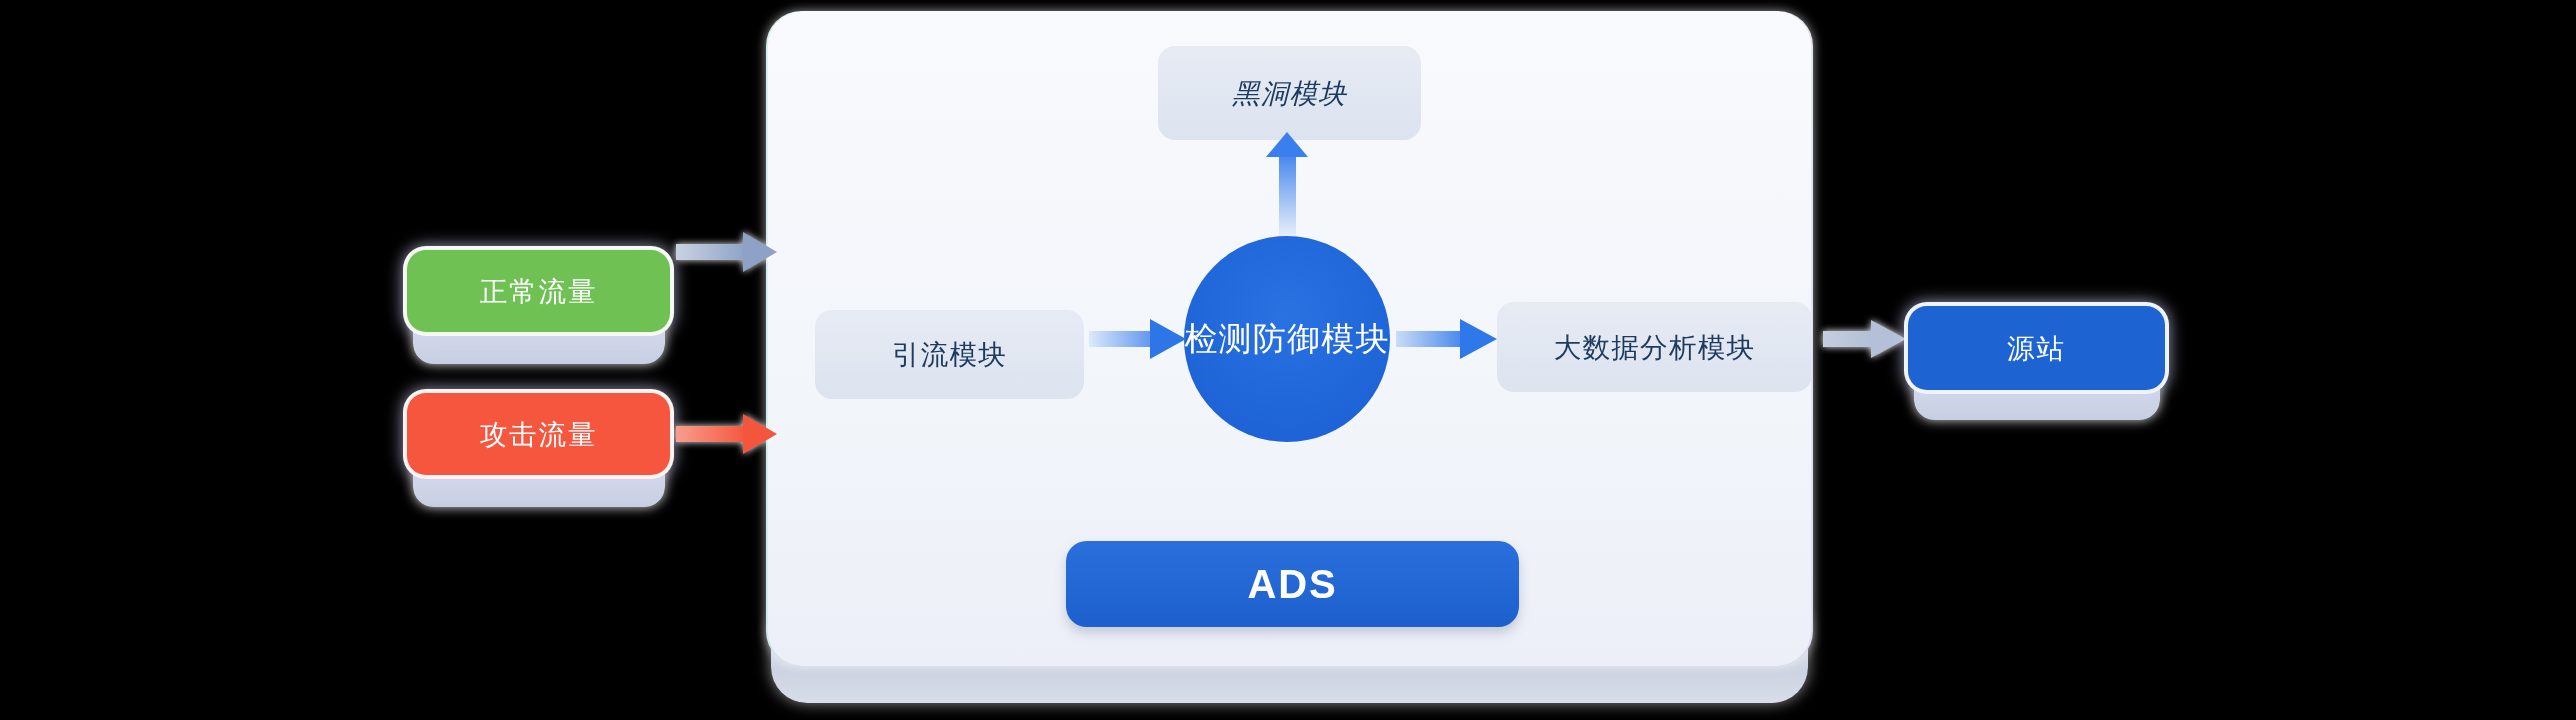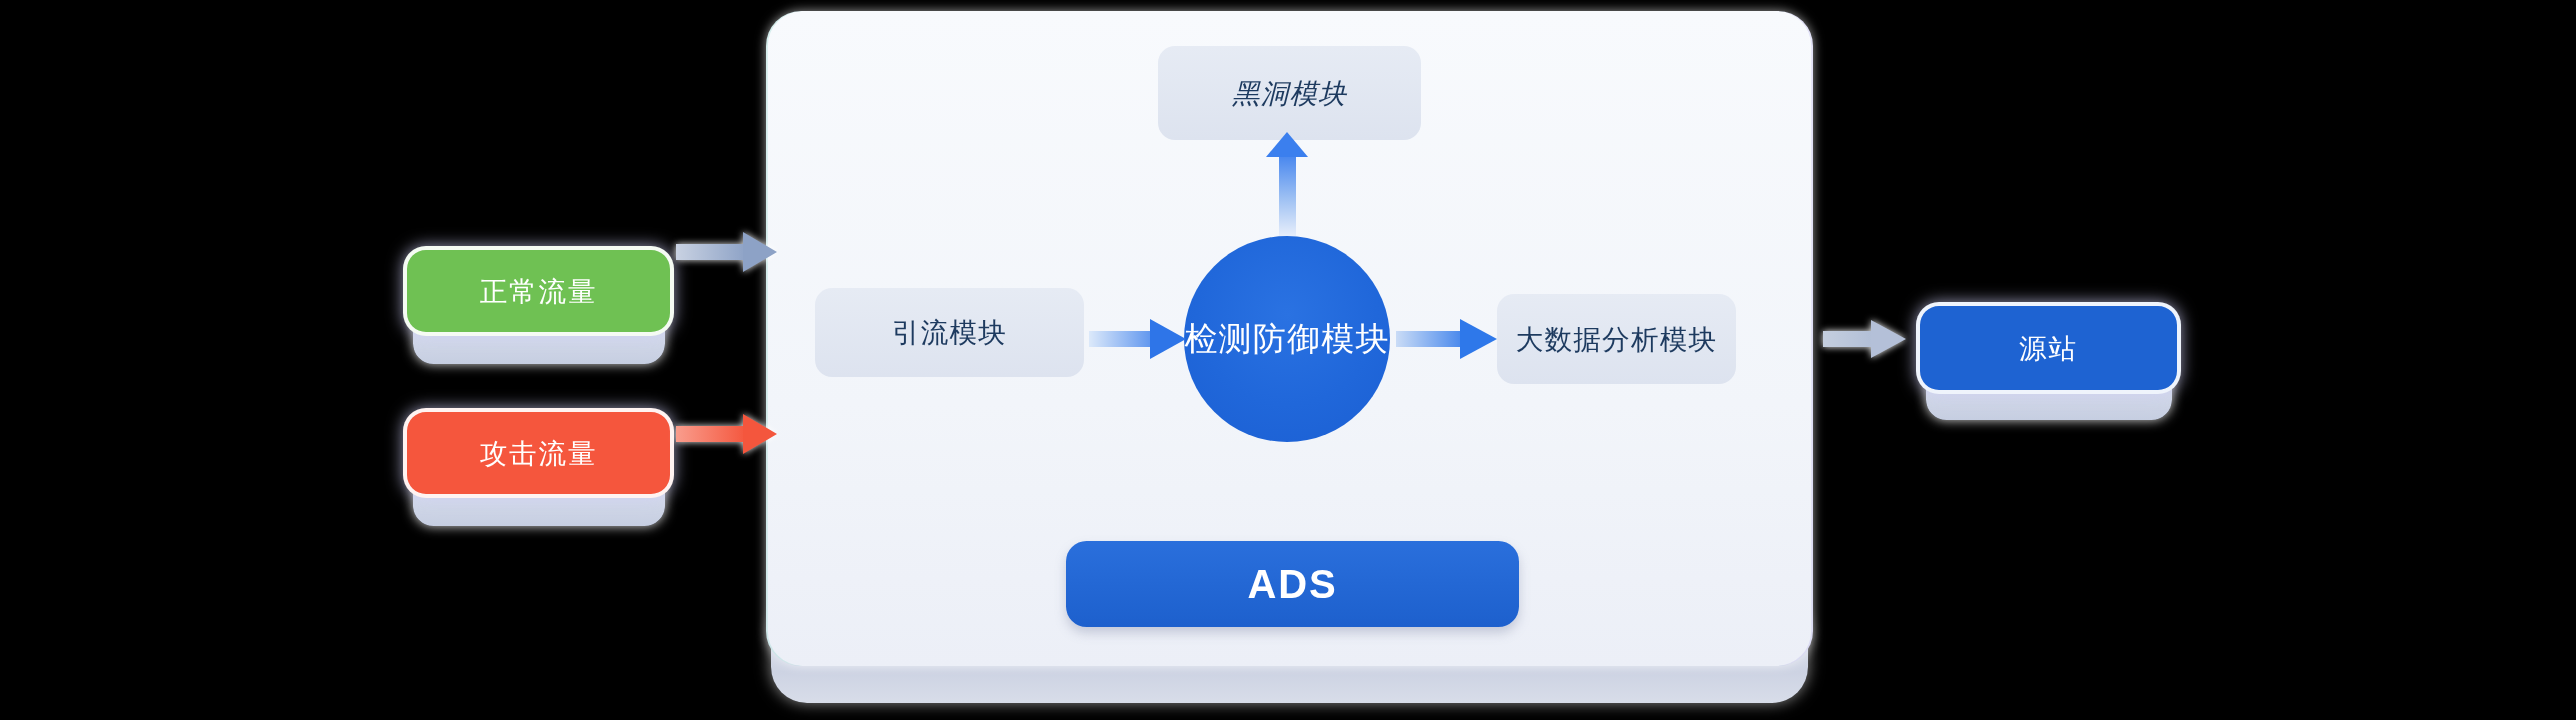--- a/index.html
+++ b/index.html
@@ -92,45 +92,45 @@
   <div class="panel-base"></div>
   <div class="panel-surface"></div>
 
   <div class="slab" style="left:403px;top:207px;width:271px;height:118px;margin-top:39px;">
     <div class="pedestal"></div>
     <div class="face" style="background-color: rgb(111, 193, 83);">
       <span>正常流量</span>
     </div>
   </div>
 
-  <div class="slab" style="left:403px;top:389px;width:271px;height:118px;margin-top:19px;">
+  <div class="slab" style="left:403px;top:389px;width:271px;height:118px;">
     <div class="pedestal"></div>
     <div class="face" style="background-color: rgb(245, 86, 61);">
       <span>攻击流量</span>
     </div>
   </div>
 
   <div class="arrow a-normal">
     <div class="shaft"></div>
     <div class="head"></div>
   </div>
   <div class="arrow a-attack">
     <div class="shaft"></div>
     <div class="head"></div>
   </div>
 
   <div class="module" style="left:1158px;top:46px;width:263px;height:94px;font-style:italic;">
     <span>黑洞模块</span>
   </div>
 
-  <div class="module" style="left:815px;top:288px;width:269px;height:89px;">
+  <div class="module" style="left:815px;top:310px;width:269px;height:89px;">
     <span>引流模块</span>
   </div>
 
-  <div class="module" style="left:1497px;top:294px;width:239px;height:90px;">
+  <div class="module" style="left:1497px;top:302px;width:315px;height:90px;">
     <span>大数据分析模块</span>
   </div>
 
   <div class="circle">
     <span>检测防御模块</span>
   </div>
 
   <div class="arrow a-divert">
     <div class="shaft"></div>
     <div class="head"></div>
@@ -146,21 +146,21 @@
 
   <div class="ads">
     <span>ADS</span>
   </div>
 
   <div class="arrow a-origin">
     <div class="shaft"></div>
     <div class="head"></div>
   </div>
 
-  <div class="slab" style="left:1904px;top:302px;width:265px;height:120px;margin-left:12px;">
+  <div class="slab" style="left:1904px;top:302px;width:265px;height:120px;">
     <div class="pedestal"></div>
     <div class="face" style="height: 92px; background-color: rgb(30, 99, 210);">
       <span>源站</span>
     </div>
   </div>
 
 </div>
 
 
 </body></html>

